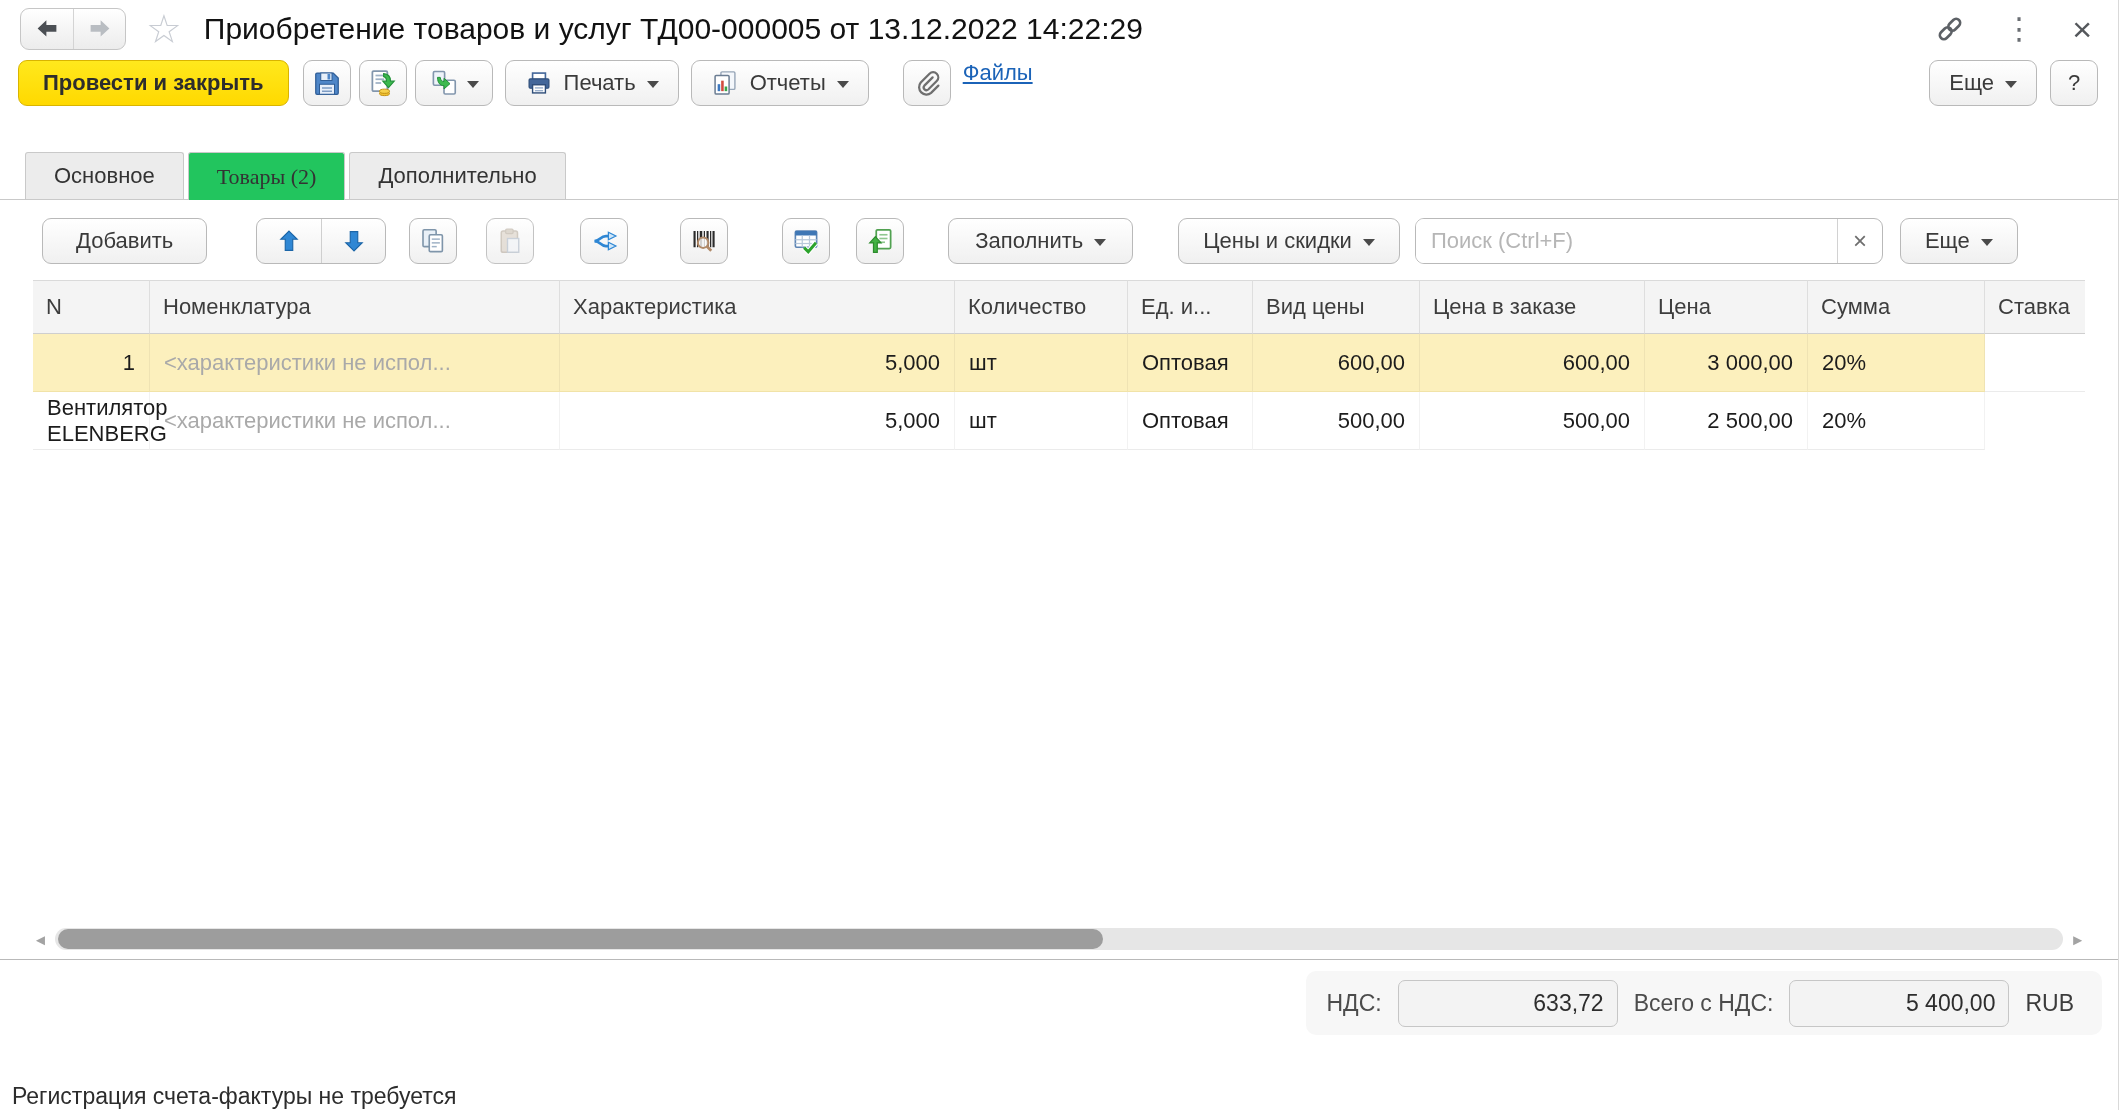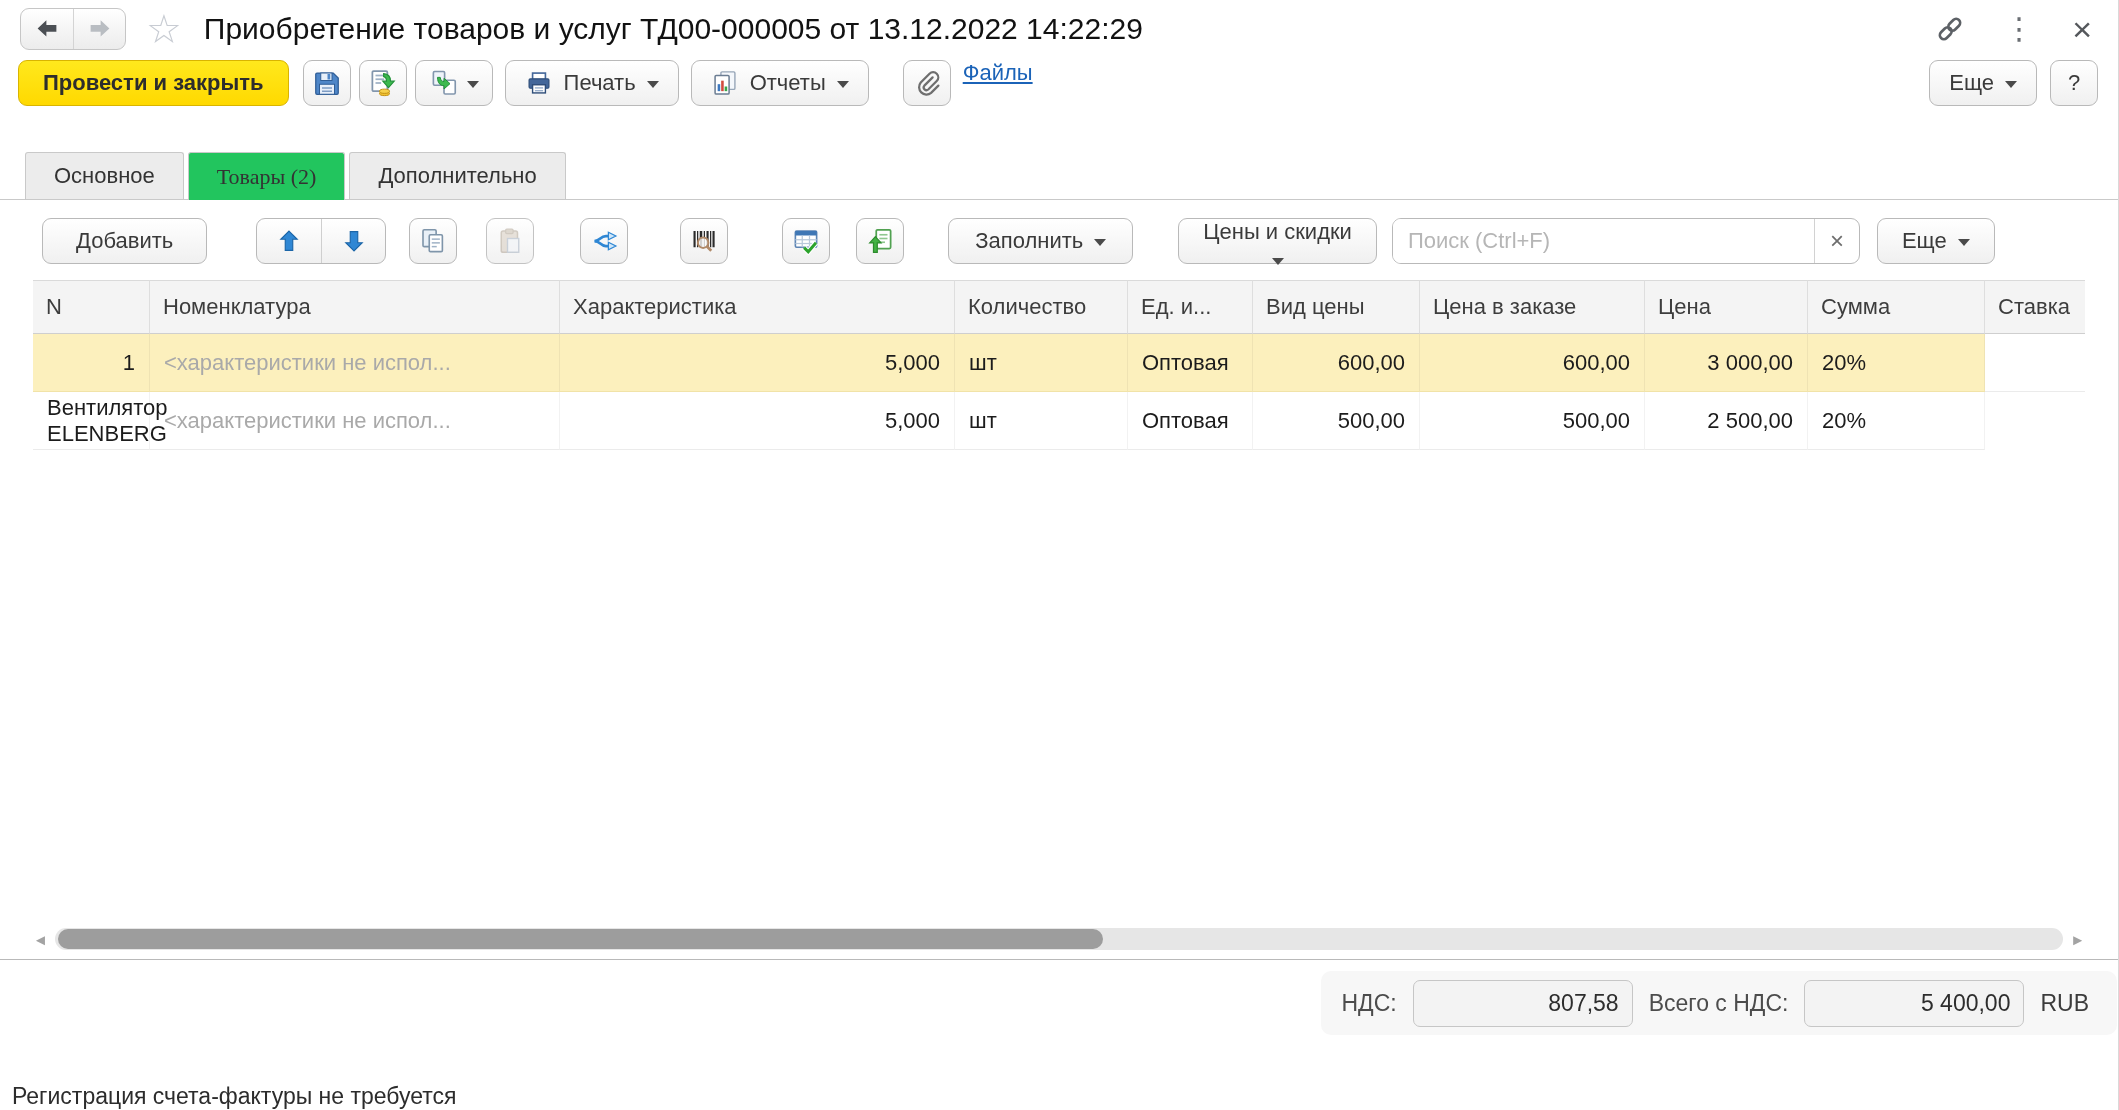--- a/index.html
+++ b/index.html
@@ -63,21 +63,21 @@
   .active-cell { background:#f8e288; box-shadow:inset 0 0 0 3px #e3ac00; }
   .filler { flex:1; }
 
   
   .hscroll { height:34px; margin:0 33px; display:flex; align-items:center; gap:7px; flex:none; padding-bottom:6px; }
   .sarrow { font-size:15px; color:#a3a3a3; line-height:1; cursor:pointer; flex:none; }
   .htrack { flex:1; height:22px; background:#e6e6e6; border-radius:12px; position:relative; cursor:pointer; }
   .hthumb { position:absolute; left:3px; top:1px; width:1045px; height:20px; background:#9d9d9d; border-radius:11px; cursor:grab; }
 
   
-  .totals { height:86px; display:flex; align-items:center; justify-content:flex-end; padding-right:1px; flex:none; }
+  .totals { height:86px; display:flex; align-items:center; justify-content:flex-end; padding-right:16px; flex:none; }
   .totals-panel { display:flex; align-items:center; gap:16px; height:64px; background:#f7f7f7; border-radius:10px; padding:0 28px 0 20px; }
   .tlabel { font-size:23px; color:#4c4c4c; white-space:nowrap; }
   .ro { width:220px; height:47px; background:#f3f3f3; border:1px solid #c6c6c6; border-radius:7px;
         display:flex; align-items:center; justify-content:flex-end; padding:0 13px; font-size:23px; color:#2d2d2d; }
   .cur { font-size:23px; color:#3c3c3c; }
 
   
   .statusbar { height:64px; display:flex; align-items:flex-end; padding-left:12px; font-size:23px; color:#2c2c2c; flex:none; }
 
   svg { display:block; }
@@ -288,21 +288,21 @@
           <line x1="11.5" y1="7" x2="18" y2="7" stroke="#8fc78f" stroke-width="1.3"></line>
           <line x1="11.5" y1="10" x2="18" y2="10" stroke="#8fc78f" stroke-width="1.3"></line>
           <line x1="11.5" y1="13" x2="16" y2="13" stroke="#8fc78f" stroke-width="1.3"></line>
           <path d="M6.8 21 V13.5 H3.8 L8.3 8.5 L12.8 13.5 H9.8 V21 Z" fill="#44b244" stroke="#2d8c2d"></path>
         </svg>
       </button>
       <button class="btn" style="margin-left:44px;padding:0 26px;">
         <span>Заполнить</span>
         <span class="caret"></span>
       </button>
-      <button class="btn" style="margin-left:45px;padding:0 24px;flex-direction:column;">
+      <button class="btn" style="margin-left:45px;padding:0 24px;">
         <span>Цены и скидки</span>
         <span class="caret"></span>
       </button>
       <div class="search" style="margin-left:15px;">
         <input type="text" placeholder="Поиск (Ctrl+F)" style="">
         <div class="search-clear">
             <span>×</span>
           </div>
       </div>
       <button class="btn" style="margin-left:17px;padding:0 24px;">
@@ -355,21 +355,21 @@
       <div class="htrack">
         <div class="hthumb"></div>
       </div>
       <span class="sarrow">►</span>
     </div>
   </div>
 
   <div class="totals">
     <div class="totals-panel">
       <span class="tlabel">НДС:</span>
-      <div class="ro">807,58</div>
+      <div class="ro">633,72</div>
       <span class="tlabel">Всего с НДС:</span>
       <div class="ro">5 400,00</div>
       <span class="cur">RUB</span>
     </div>
   </div>
 
   <div class="statusbar">
     <span>Регистрация счета-фактуры не требуется</span>
   </div>
 

